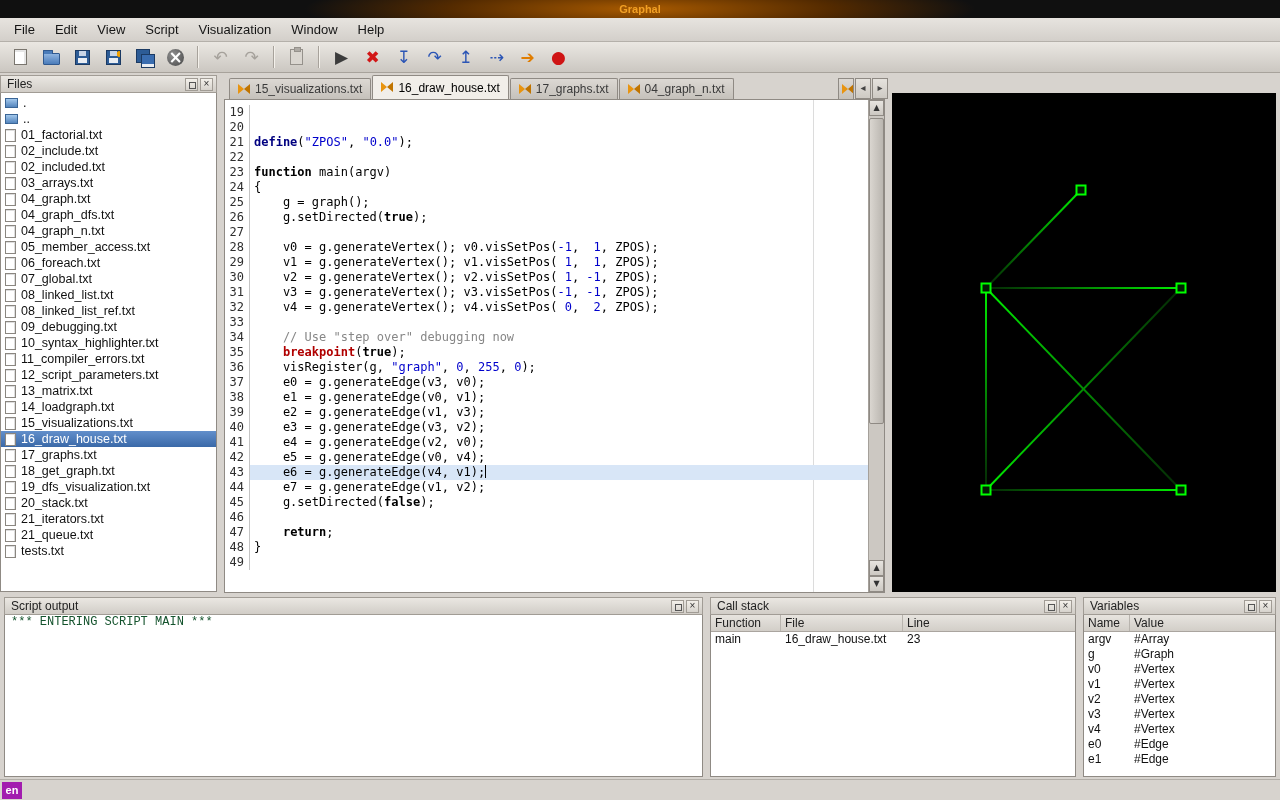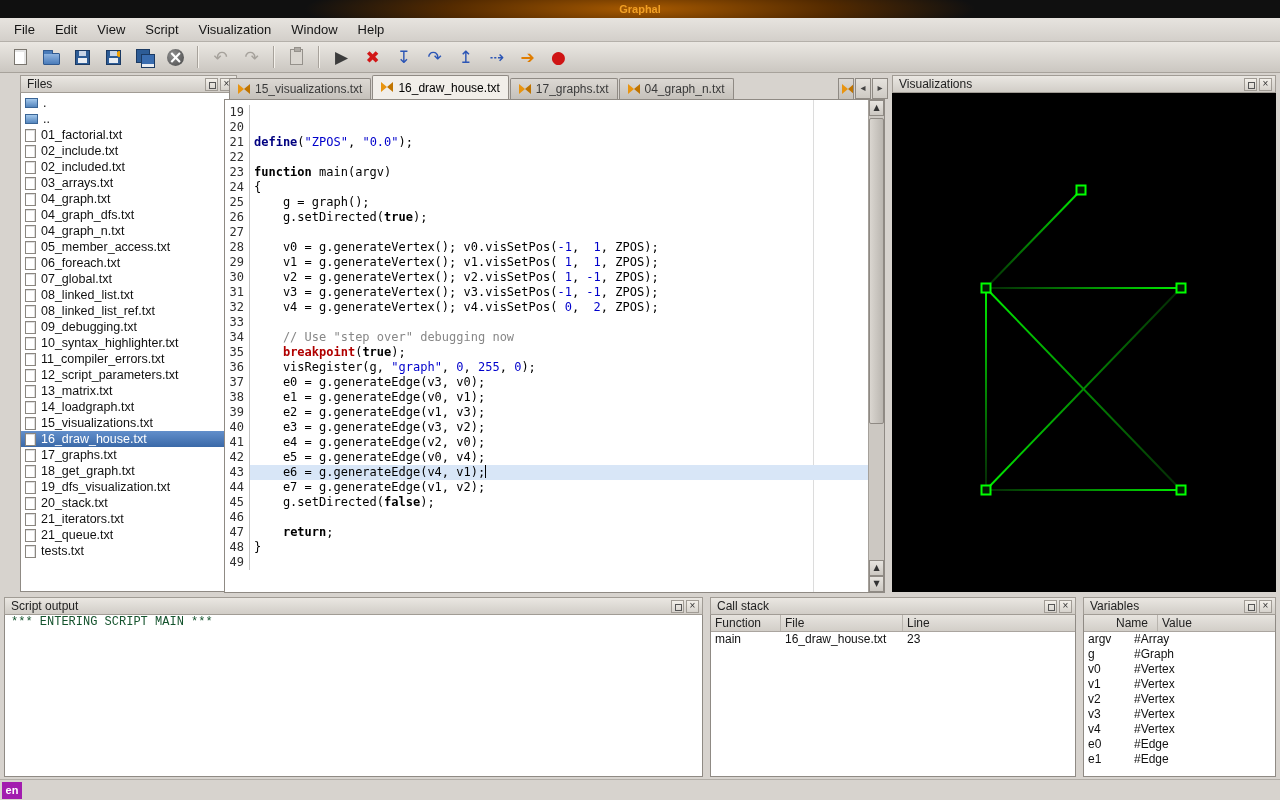--- a/index.html
+++ b/index.html
@@ -47,21 +47,21 @@
   .panel { position: absolute; }
   .panel-header { height: 18px; background: linear-gradient(#eae7e2, #d1cdc7); border: 1px solid #a19c95;
     display: flex; align-items: center; padding: 0 3px 0 6px; font-size: 12px; color: #222; }
   .ph-title { flex: 1; }
   .dock-btn { width: 13px; height: 13px; margin-left: 2px; border: 1px solid #a19c95; background: linear-gradient(#f3f0ea, #d7d3cd);
     position: relative; flex: 0 0 auto; }
   .dock-btn.float::after { content: ""; position: absolute; left: 3px; top: 3px; width: 5px; height: 5px; border: 1px solid #555; }
   .dock-btn.close::after { content: "×"; position: absolute; left: 0; top: -1px; width: 11px; text-align: center; font-size: 10px; color: #333; }
 
   
-  .files-panel { left: 20px; top: 75px; width: 217px; height: 517px; }
+  .files-panel { left: 0; top: 75px; width: 217px; height: 517px; }
   .file-list { position: absolute; top: 18px; left: 0; right: 0; bottom: 0; background: #fff;
     border: 1px solid #8f8a84; border-top: none; overflow: hidden; padding-top: 2px; }
   .file-item { height: 16px; display: flex; align-items: center; gap: 5px; padding-left: 4px; font-size: 12.5px; color: #101010; white-space: nowrap; }
   .file-item.selected { background: linear-gradient(#628fcb, #3a69a8); color: #fff; }
   .ficon { flex: 0 0 auto; }
   .ficon.page { width: 11px; height: 13px; background: #fff; border: 1px solid #8a8680; box-shadow: inset -1px 1px 0 #ddd; }
   .ficon.dir { width: 13px; height: 10px; background: linear-gradient(#a3c8ec, #5485bd); border: 1px solid #3a6596; }
 
   
   .tabbar { position: absolute; left: 227px; top: 75px; width: 661px; height: 24px; }
@@ -394,25 +394,20 @@
     </div>
   <div class="vscroll">
     <span class="sb-btn sb-up"></span>
     <span class="sb-thumb"></span>
     <span class="sb-btn sb-dn1"></span>
     <span class="sb-btn sb-dn2"></span>
   </div>
 </div>
 
 <div class="panel vis-panel">
-  <div class="panel-header">
-    <span class="ph-title">Visualizations</span>
-    <span class="dock-btn float"></span>
-    <span class="dock-btn close"></span>
-  </div>
   <div class="vis-canvas">
     <svg id="graph-svg" viewBox="0 0 384 499">
         <defs>
           <linearGradient id="eg0" gradientUnits="userSpaceOnUse" x1="94" y1="397" x2="94" y2="195">
             <stop offset="0" stop-color="#052605"></stop>
             <stop offset="1" stop-color="#00ee00"></stop>
           </linearGradient>
           <linearGradient id="eg1" gradientUnits="userSpaceOnUse" x1="94" y1="195" x2="289" y2="195">
             <stop offset="0" stop-color="#052605"></stop>
             <stop offset="1" stop-color="#00ee00"></stop>
@@ -481,21 +476,21 @@
 </div>
 
 <div class="panel var-panel">
   <div class="panel-header">
     <span class="ph-title">Variables</span>
     <span class="dock-btn float"></span>
     <span class="dock-btn close"></span>
   </div>
   <div class="grid">
     <div class="table-head" id="var-head">
-        <div class="th-cell" style="width: 46px; margin-left: 28px;">Name</div>
+        <div class="th-cell" style="width: 46px;">Name</div>
         <div class="th-cell" style="flex: 1 1 0%; border-right: none;">Value</div>
       </div>
     <div id="var-body">
         <div class="trow">
           <div class="td" style="width: 46px;">argv</div>
           <div class="td" style="flex: 1 1 0%;">#Array</div>
         </div>
         <div class="trow">
           <div class="td" style="width: 46px;">g</div>
           <div class="td" style="flex: 1 1 0%;">#Graph</div>

